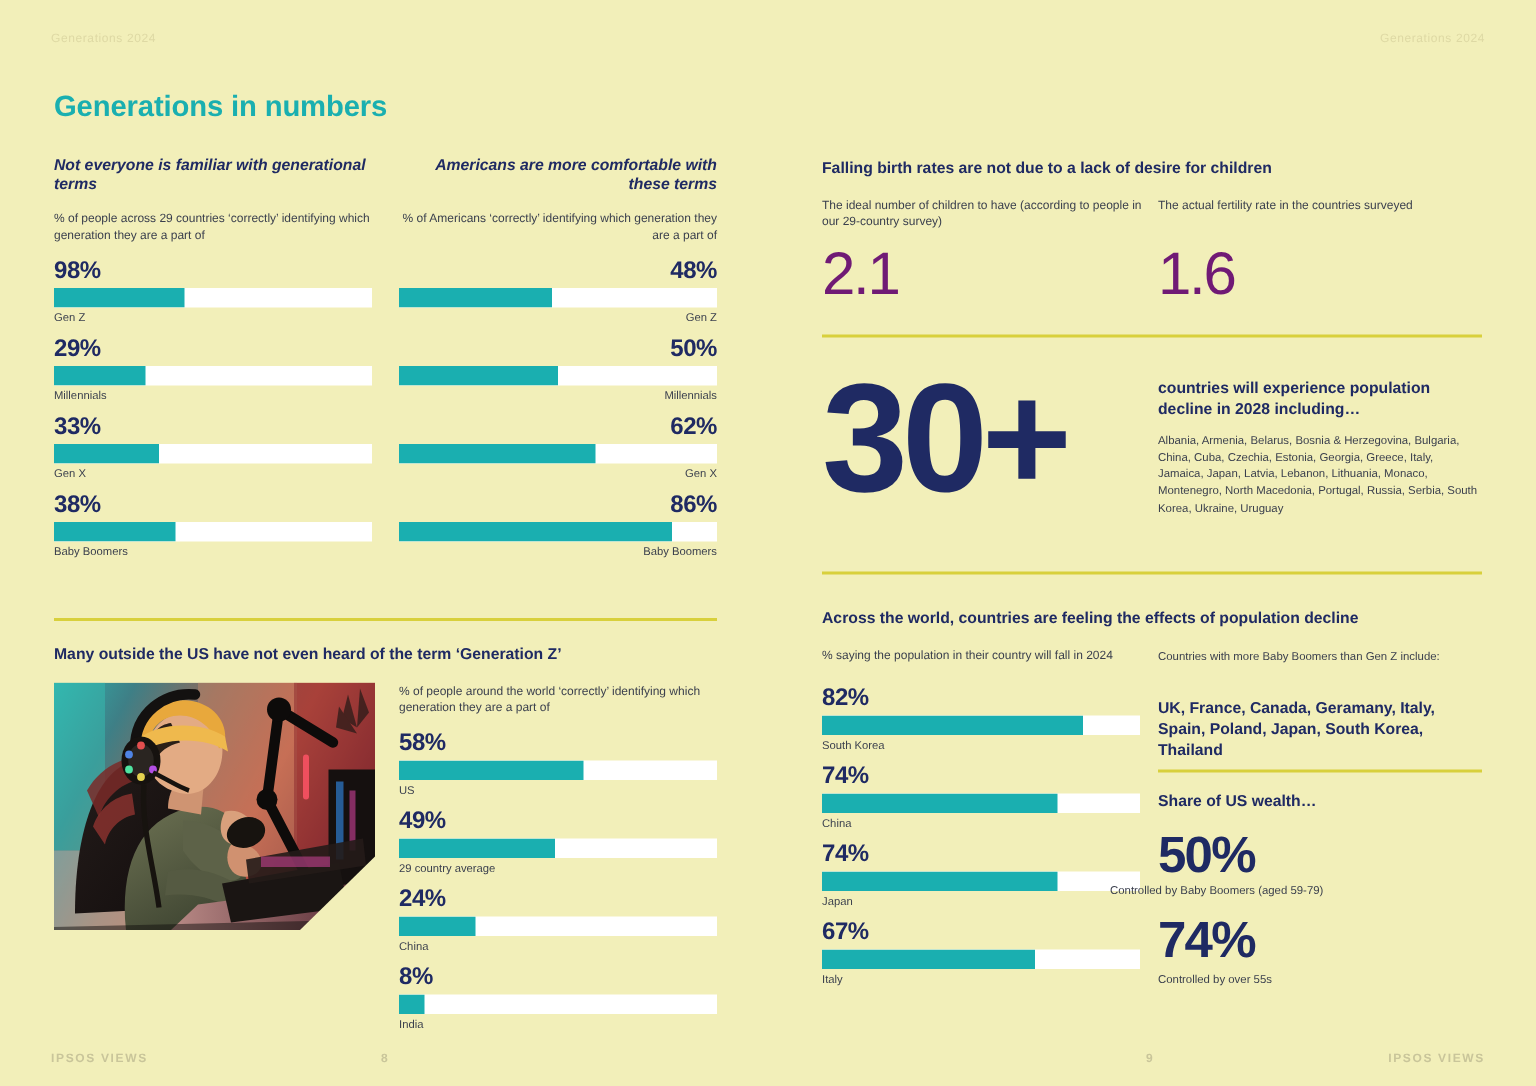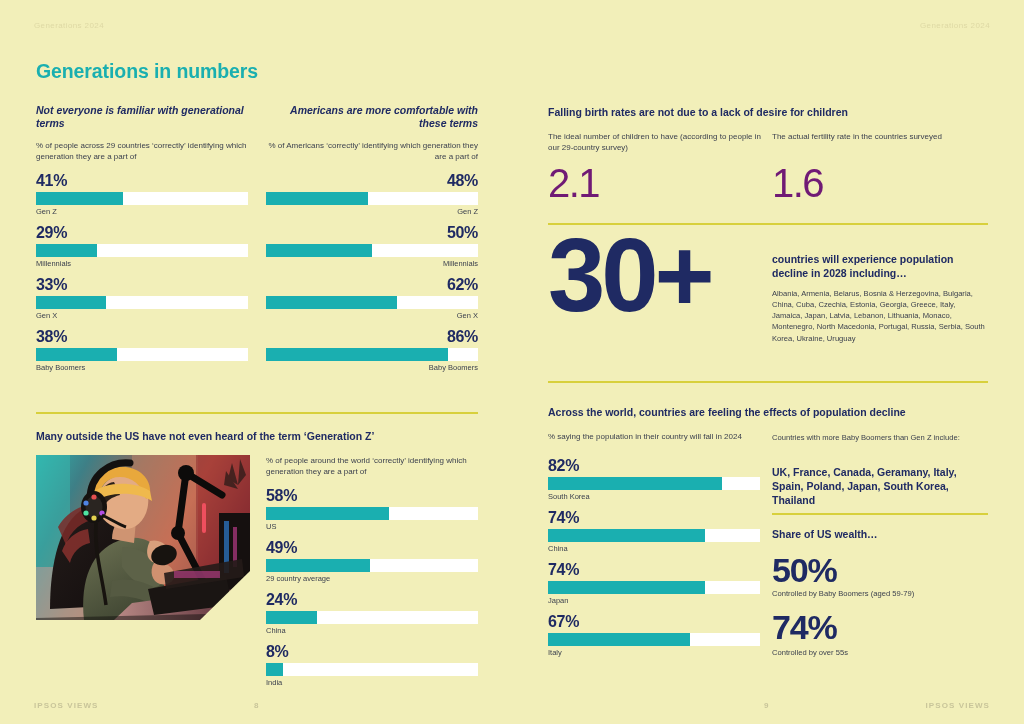--- a/index.html
+++ b/index.html
@@ -106,21 +106,21 @@
   <div class="runhead left">Generations 2024</div>
   <div class="runhead right">Generations 2024</div>
 
   <div class="maintitle">Generations in numbers</div>
 
   <div class="col-a">
     <p class="sub-h">Not everyone is familiar with generational terms</p>
     <p class="caption">% of people across 29 countries ‘correctly’ identifying which generation they are a part of</p>
 
     <div class="barblock">
-      <div class="pct">41%</div>
+      <div class="pct">98%</div>
       <div class="track">
           <div class="fill" style="width:41%"></div>
         </div>
       <div class="barlabel">Gen Z</div>
     </div>
     <div class="barblock">
       <div class="pct">29%</div>
       <div class="track">
           <div class="fill" style="width:29%"></div>
         </div>
@@ -311,21 +311,21 @@
   <div class="r-h" style="left:548px;top:106px;width:440px;">Falling birth rates are not due to a lack of desire for children</div>
 
   <div class="r-cap" style="position:absolute;left:548px;top:131px;width:215px;">The ideal number of children to have (according to people in our 29-country survey)</div>
   <div class="bignum" style="position:absolute;left:548px;top:163px;">2.1</div>
 
   <div class="r-cap" style="position:absolute;left:772px;top:131px;width:215px;">The actual fertility rate in the countries surveyed</div>
   <div class="bignum" style="position:absolute;left:772px;top:163px;">1.6</div>
 
   <div class="rule" style="position:absolute;left:548px;top:223px;width:440px;"></div>
 
-  <div class="hugenum" style="position:absolute;left:548px;top:232px;">30+</div>
+  <div class="hugenum" style="position:absolute;left:548px;top:248px;">30+</div>
 
   <div class="boldlist" style="position:absolute;left:772px;top:252px;width:216px;">countries will experience population decline in 2028 including…</div>
   <div class="countrytext" style="position:absolute;left:772px;top:288px;width:214px;">Albania, Armenia, Belarus, Bosnia &amp; Herzegovina, Bulgaria, China, Cuba, Czechia, Estonia, Georgia, Greece, Italy, Jamaica, Japan, Latvia, Lebanon, Lithuania, Monaco, Montenegro, North Macedonia, Portugal, Russia, Serbia, South Korea, Ukraine, Uruguay</div>
 
   <div class="rule" style="position:absolute;left:548px;top:381px;width:440px;"></div>
 
   <div class="r-h" style="left:548px;top:406px;width:440px;">Across the world, countries are feeling the effects of population decline</div>
 
   <div class="r-cap" style="position:absolute;left:548px;top:431px;width:212px;">% saying the population in their country will fall in 2024</div>
 
@@ -361,21 +361,21 @@
   </div>
 
   <div class="smalllabel" style="position:absolute;left:772px;top:433px;width:214px;">Countries with more Baby Boomers than Gen Z include:</div>
   <div class="boldlist" style="position:absolute;left:772px;top:465px;width:216px;">UK, France, Canada, Geramany, Italy, Spain, Poland, Japan, South Korea, Thailand</div>
 
   <div class="rule" style="position:absolute;left:772px;top:513px;width:216px;"></div>
 
   <div class="boldlist" style="position:absolute;left:772px;top:527px;">Share of US wealth…</div>
 
   <div class="mednum" style="position:absolute;left:772px;top:553px;">50%</div>
-  <div class="smalllabel" style="position:absolute;left:772px;top:589px;width:216px;">Controlled by Baby Boomers (aged 59-79)</div>
+  <div class="smalllabel" style="position:absolute;left:740px;top:589px;width:216px;">Controlled by Baby Boomers (aged 59-79)</div>
 
   <div class="mednum" style="position:absolute;left:772px;top:610px;">74%</div>
   <div class="smalllabel" style="position:absolute;left:772px;top:648px;width:216px;">Controlled by over 55s</div>
 
   <div class="runfoot l">IPSOS VIEWS</div>
   <div class="runfoot r">IPSOS VIEWS</div>
   <div class="folio l">8</div>
   <div class="folio r">9</div>
 
 </div>

